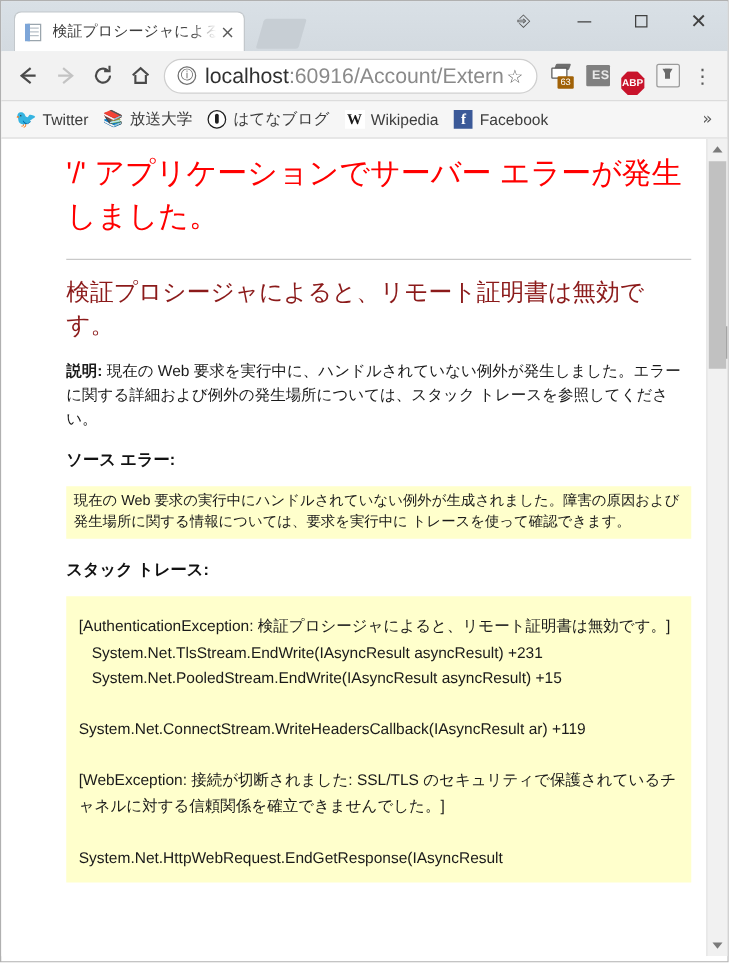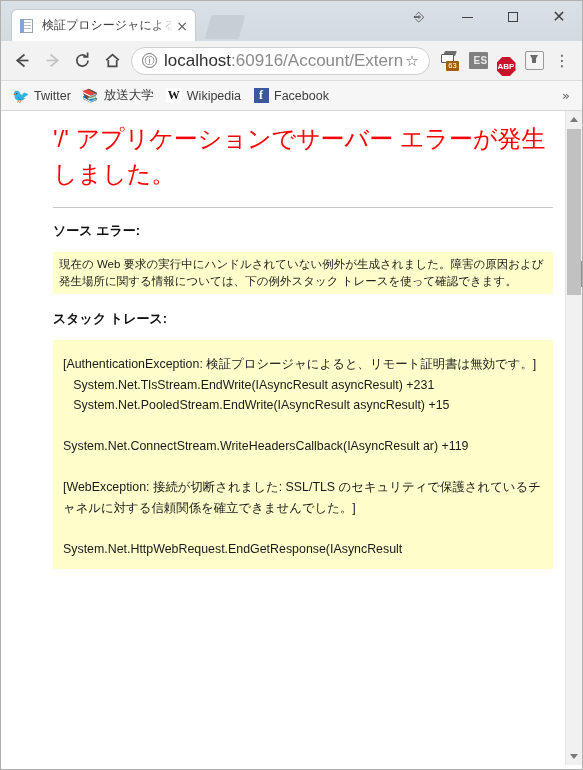--- a/index.html
+++ b/index.html
@@ -454,20 +454,26 @@
     <div class="bm">
       <span class="bm-ico ico-twitter">🐦</span>
       <span>Twitter</span>
     </div>
     <div class="bm">
       <span class="bm-ico ico-ouj">📚</span>
       <span>放送大学</span>
     </div>
     <div class="bm">
       <span class="bm-ico">
+          <span class="ico-hatena"></span>
+        </span>
+      <span>はてなブログ</span>
+    </div>
+    <div class="bm">
+      <span class="bm-ico">
           <span class="ico-wiki">W</span>
         </span>
       <span>Wikipedia</span>
     </div>
     <div class="bm">
       <span class="bm-ico">
           <span class="ico-fb">f</span>
         </span>
       <span>Facebook</span>
     </div>
@@ -475,26 +481,28 @@
   </div>
 
   <div class="viewport">
     <div class="page">
       <div class="page-inner">
 
         <h1 class="err-title">'/' アプリケーションでサーバー エラーが発生しました。</h1>
 
         <hr class="hr">
 
-
+        <h2 class="err-sub">検証プロシージャによると、リモート証明書は無効です。</h2>
+
+        <p class="para"><b>説明:</b><span> 現在の Web 要求を実行中に、ハンドルされていない例外が発生しました。エラーに関する詳細および例外の発生場所については、スタック トレースを参照してください。</span></p>
 
 
         <div class="section-h">ソース エラー:</div>
 
-        <div class="yellowbox">現在の Web 要求の実行中にハンドルされていない例外が生成されました。障害の原因および発生場所に関する情報については、下の例外スタック トレースを使って確認できます。</div>
+        <div class="yellowbox">現在の Web 要求の実行中にハンドルされていない例外が生成されました。障害の原因および発生場所に関する情報については、要求を実行中に トレースを使って確認できます。</div>
 
         <div class="section-h">スタック トレース:</div>
 
         <div class="tracebox">
           <pre>[AuthenticationException: 検証プロシージャによると、リモート証明書は無効です。]
    System.Net.TlsStream.EndWrite(IAsyncResult asyncResult) +231
    System.Net.PooledStream.EndWrite(IAsyncResult asyncResult) +15
 
 System.Net.ConnectStream.WriteHeadersCallback(IAsyncResult ar) +119
 

